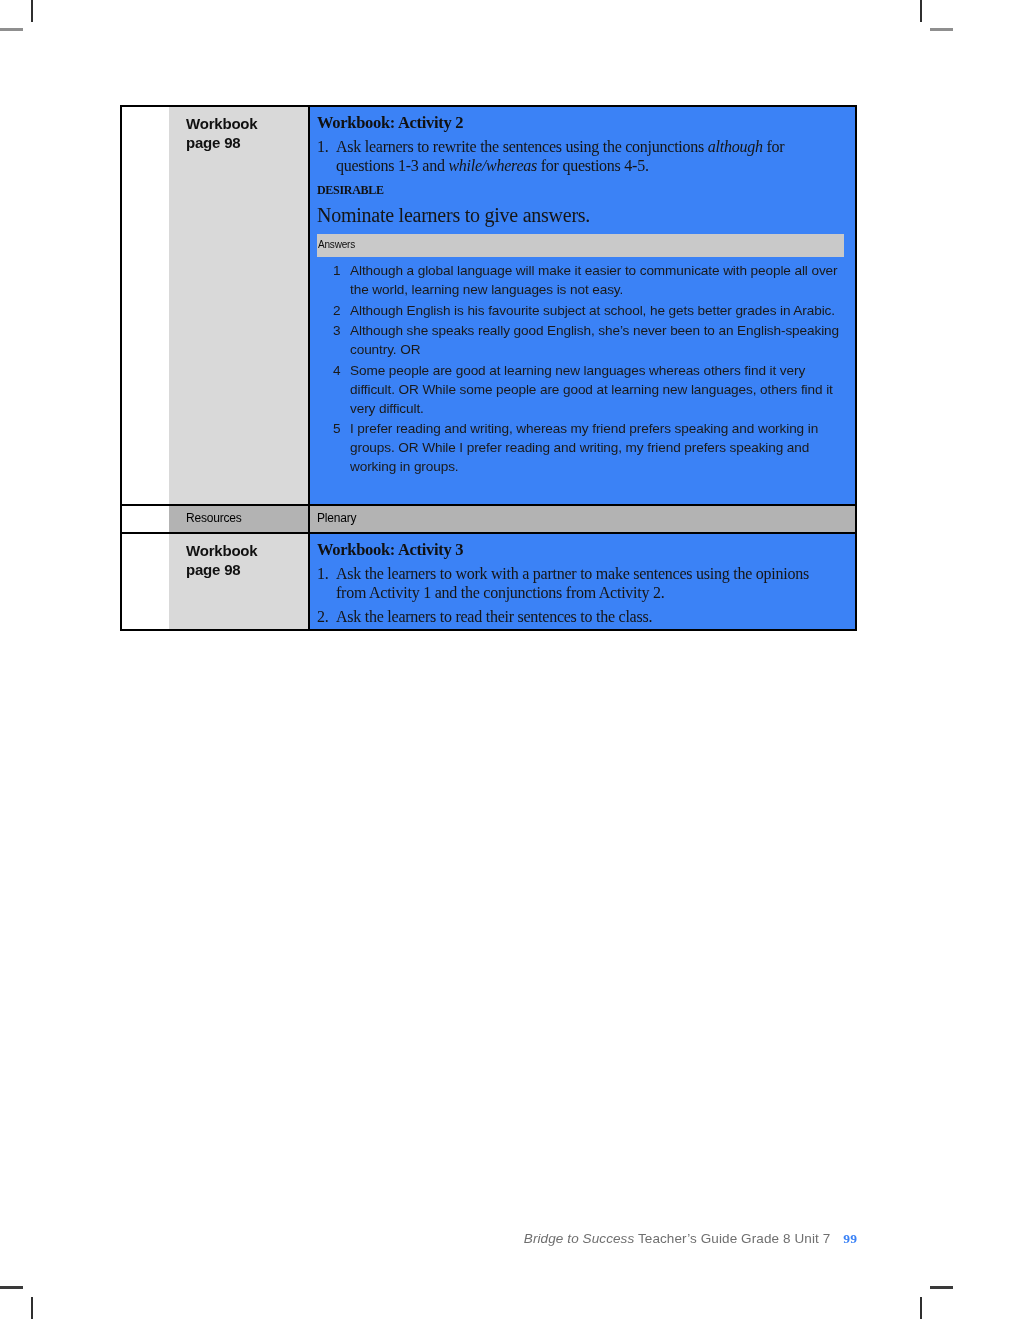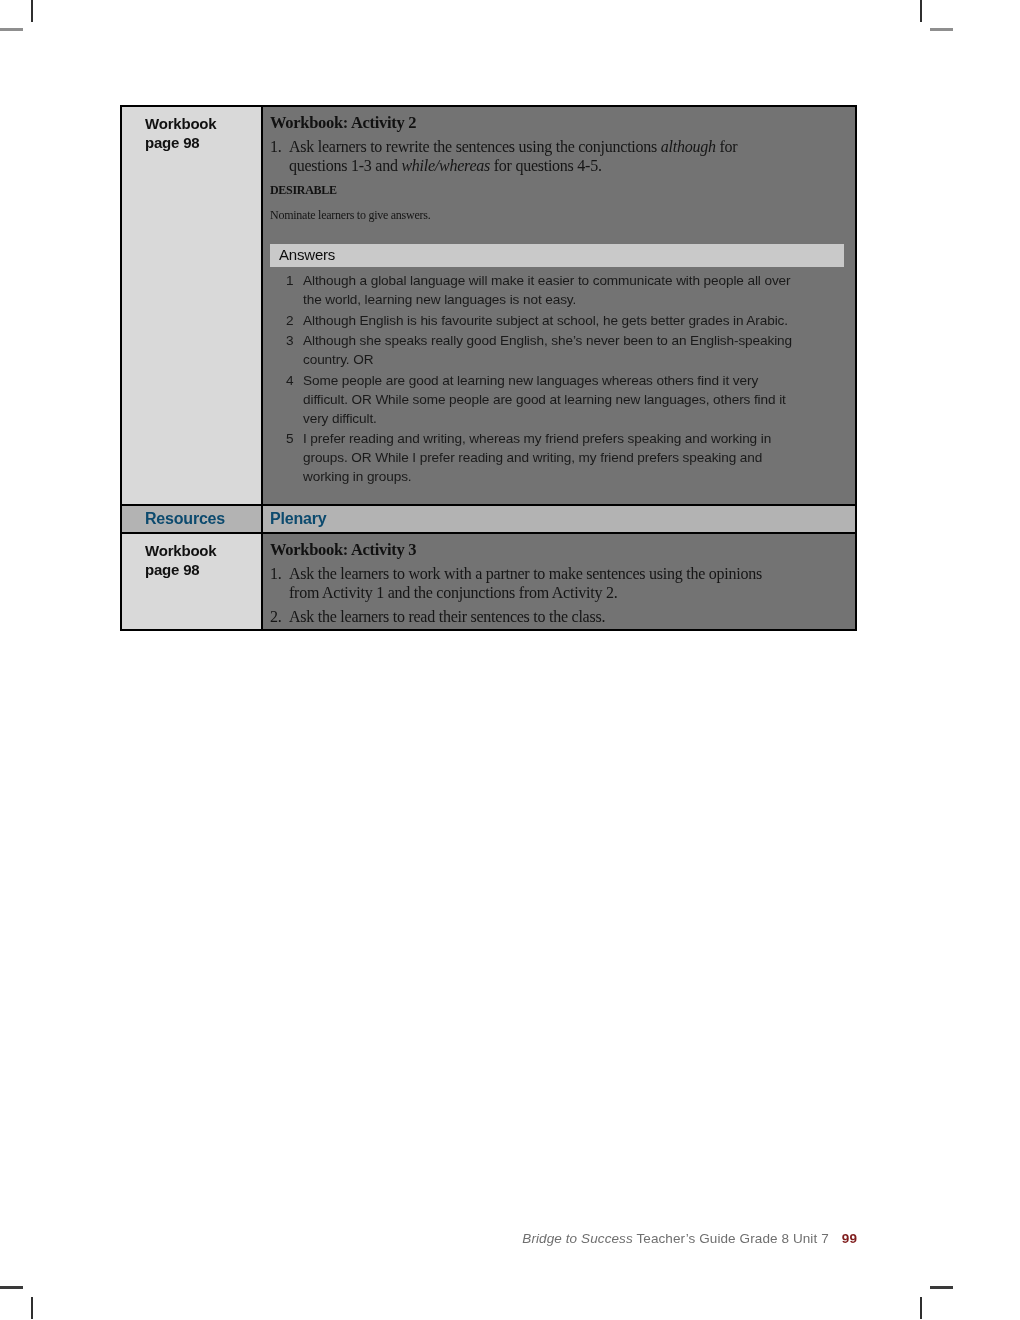--- a/index.html
+++ b/index.html
@@ -24,61 +24,62 @@
   .guide-table {
     position: absolute; left: 120px; top: 105px; width: 737px;
     border: 2px solid #000;
   }
   .trow { display: flex; }
   .trow + .trow { border-top: 2px solid #000; }
   .cell-left {
     width: 141px; flex: 0 0 141px;
     border-right: 2px solid #000;
     background: #d9d9d9;
-    padding: 7px 5px 0 23px;
+    padding: 7px 5px 0 17px;
+    margin-left: 47px;
   }
-  .cell-right { flex: 1 1 auto; background: #737373; padding: 6px 5px 0 7px; overflow: hidden; }
+  .cell-right { flex: 1 1 auto; background: #3b82f6; padding: 6px 5px 0 7px; overflow: hidden; }
   .row1 { height: 397px; }
   .row2 { height: 28px; }
   .row3 { height: 97px; }
 
   .wb-label { font-weight: bold; font-size: 15px; line-height: 19px; letter-spacing: -0.2px; color: #111; }
 
   
   .row2 .cell-left, .row2 .cell-right { background: #b3b3b3; padding-top: 0; }
-  .hdr-text { font-weight: bold; font-size: 16px; line-height: 25px; letter-spacing: -0.2px; color: #0c4a6e; }
+  .hdr-text { font-weight: normal; font-size: 12px; line-height: 25px; letter-spacing: -0.2px; color: #000000; }
 
   
   .serif { font-family: "Liberation Serif", serif; color: #151515; }
   .act-heading { font-family: "Liberation Serif", serif; font-weight: bold; font-size: 16.5px; line-height: 20px; letter-spacing: -0.3px; margin-bottom: 4px; }
   .step { display: flex; font-size: 16px; line-height: 19px; letter-spacing: -0.25px; margin-bottom: 5px; }
   .step-num { flex: 0 0 19px; }
   .step-text { flex: 1 1 auto; white-space: pre; }
   .step-text i { font-style: italic; }
   .mini-heading { font-family: "Liberation Serif", serif; font-weight: bold; font-size: 12px; line-height: 20px; letter-spacing: -0.3px; margin-bottom: 5px; }
-  .serif-body { font-size: 12px; line-height: 20px; letter-spacing: -0.25px; margin-bottom: 19px; }
+  .serif-body { font-size: 20px; line-height: 20px; letter-spacing: -0.25px; margin-bottom: 9px; }
 
   
   .answers-box { width: calc(100% - 6px); }
   .answers-header {
-    background: #c9c9c9; font-size: 15px; font-weight: 500;
-    line-height: 22px; height: 23px; padding-left: 9px; letter-spacing: -0.2px;
+    background: #c9c9c9; font-size: 10px; font-weight: 500;
+    line-height: 22px; height: 23px; padding-left: 1px; letter-spacing: -0.2px;
     margin-bottom: 5px; color: #0d0d0d;
   }
   .answer-item { display: flex; padding-left: 16px; font-size: 13.6px; line-height: 18.8px; letter-spacing: -0.1px; margin-bottom: 2px; color: #1a1a1a; }
   .answer-num { flex: 0 0 17px; }
   .answer-text { flex: 1 1 auto; white-space: pre; }
 
   
   .page-footer {
     position: absolute; left: 120px; top: 1231px; width: 737px;
     text-align: right; font-size: 13.5px; color: #6f6f6f; letter-spacing: 0.1px;
   }
   .page-footer .book { font-style: italic; margin-top: 10px; }
-  .page-footer .pnum { font-weight: bold; color: #7f1d1d; margin-left: 13px; }
+  .page-footer .pnum { font-weight: bold; color: #3b82f6; margin-left: 13px; font-family: Liberation Serif, serif; }
 </style>
 </head>
 <body>
 
 <div class="crop v cm-tl-v"></div>
 <div class="crop h h-light cm-tl-h"></div>
 <div class="crop v cm-tr-v"></div>
 <div class="crop h h-light cm-tr-h"></div>
 <div class="crop h cm-bl-h"></div>
 <div class="crop v cm-bl-v"></div>

